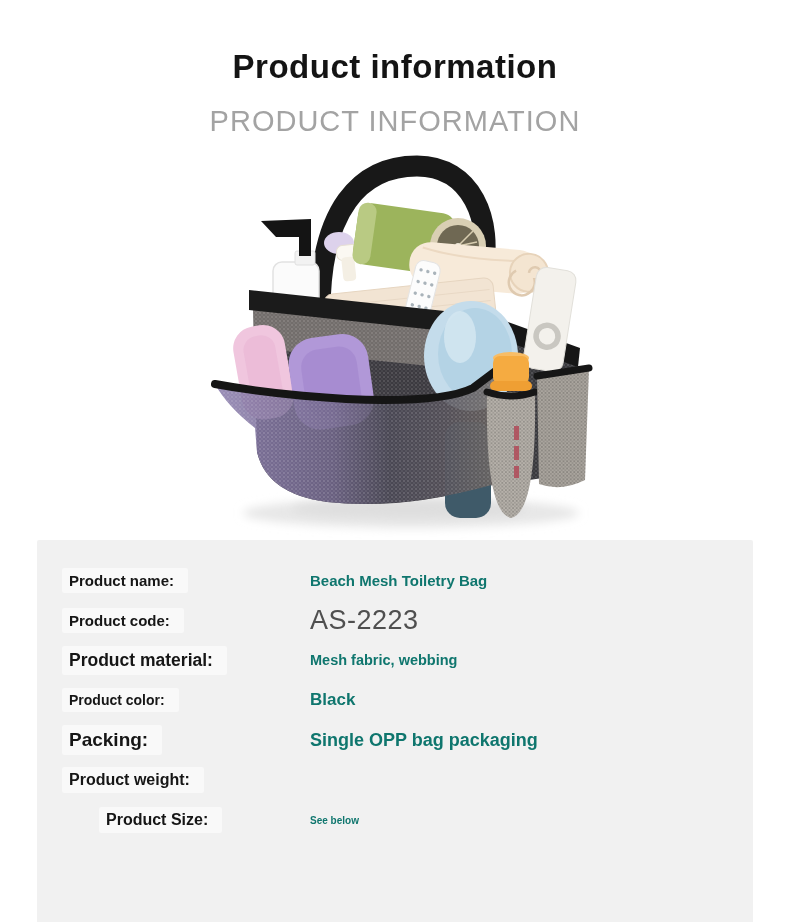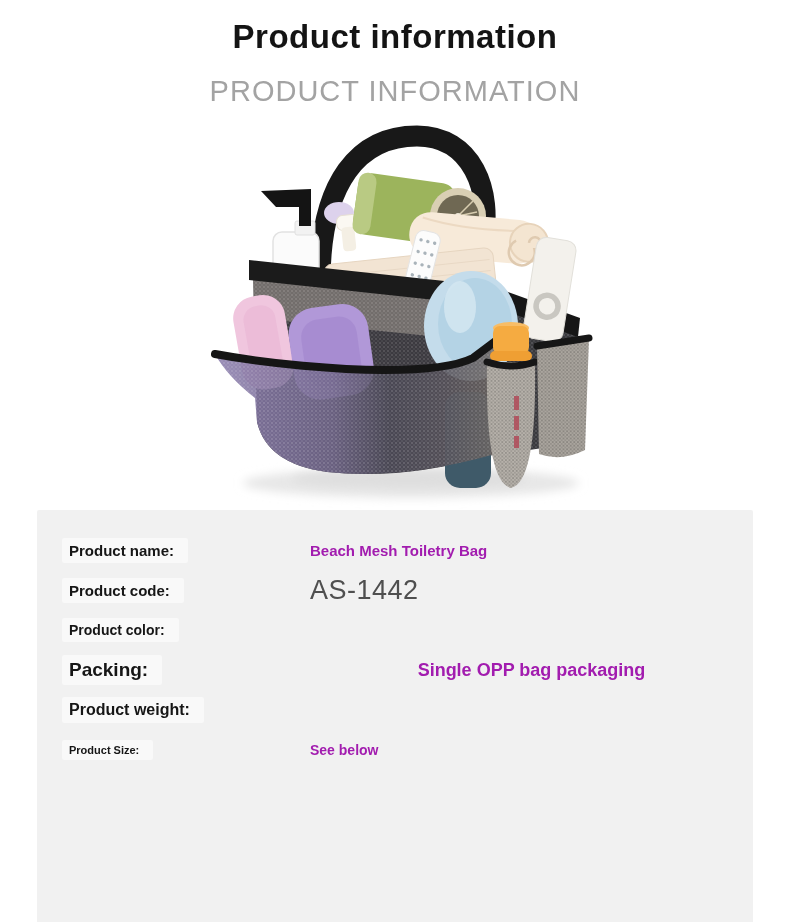--- a/index.html
+++ b/index.html
@@ -3,21 +3,21 @@
 <meta charset="utf-8">
 <style>
   * { box-sizing: border-box; }
   html, body { margin: 0; padding: 0; }
   body {
     width: 790px; height: 922px;
     background: #ffffff;
     font-family: "Liberation Sans", sans-serif;
     overflow: hidden;
   }
-  .header { text-align: center; padding-top: 20px; }
+  .header { text-align: center; padding-top: 50px; }
   .title {
     margin: 0;
     font-size: 33px; font-weight: 700; color: #141414;
     letter-spacing: 0.5px; line-height: 1.05;
   }
   .subtitle {
     margin-top: 21px;
     font-size: 29px; font-weight: 400; color: #a3a3a3;
     letter-spacing: 1px; line-height: 1.05;
   }
@@ -33,36 +33,36 @@
     display: grid; grid-template-columns: 248px 1fr;
     align-items: center; height: 40px; padding-left: 25px;
   }
   .spec-label {
     justify-self: start;
     font-weight: 700; color: #161616;
     background: rgba(255,255,255,0.55);
     padding: 4px 14px 4px 7px; border-radius: 2px;
     white-space: nowrap;
   }
-  .spec-value { color: #a21caf; white-space: nowrap; }
+  .spec-value { color: #0f766e; white-space: nowrap; }
 
   .row--name .spec-label    { font-size: 15px; }
   .row--name .spec-value    { font-size: 15px; font-weight: 700; }
   .row--code .spec-label    { font-size: 15px; text-align: center; }
   .row--code .spec-value    { font-size: 27px; font-weight: 400; color: #4f4f4f; letter-spacing: 0.5px; }
   .row--material .spec-label{ font-size: 17.5px; }
   .row--material .spec-value{ font-size: 14.5px; font-weight: 700; }
   .row--color .spec-label   { font-size: 14px; text-align: center; }
   .row--color .spec-value   { font-size: 17px; font-weight: 700; }
   .row--packing .spec-label { font-size: 19px; }
-  .row--packing .spec-value { font-size: 18px; font-weight: 700; text-align: center; }
+  .row--packing .spec-value { font-size: 18px; font-weight: 700; }
   .row--weight .spec-label  { font-size: 16px; }
   .row--weight .spec-value  { font-size: 27px; font-weight: 400; color: #6e6e6e; }
-  .row--size .spec-label    { font-size: 11px; }
-  .row--size .spec-value    { font-size: 14px; font-weight: 700; }
+  .row--size .spec-label    { font-size: 16px; margin-left: 37px; }
+  .row--size .spec-value    { font-size: 10px; font-weight: 700; }
 </style>
 </head>
 <body>
 
 <div class="page">
 
   <div class="header">
     <h1 class="title">Product information</h1>
     <div class="subtitle">PRODUCT INFORMATION</div>
   </div>
@@ -210,24 +210,29 @@
     </svg>
   </div>
 
   <section class="spec-card">
     <div class="spec-row row--name">
       <span class="spec-label">Product name:</span>
       <span class="spec-value">Beach Mesh Toiletry Bag</span>
     </div>
     <div class="spec-row row--code">
       <span class="spec-label">Product code:</span>
-      <span class="spec-value">AS-1442</span>
+      <span class="spec-value">AS-2223</span>
+    </div>
+    <div class="spec-row row--material">
+      <span class="spec-label">Product material:</span>
+      <span class="spec-value">Mesh fabric, webbing</span>
     </div>
     <div class="spec-row row--color">
       <span class="spec-label">Product color:</span>
+      <span class="spec-value">Black</span>
     </div>
     <div class="spec-row row--packing">
       <span class="spec-label">Packing:</span>
       <span class="spec-value">Single OPP bag packaging</span>
     </div>
     <div class="spec-row row--weight">
       <span class="spec-label">Product weight:</span>
     </div>
     <div class="spec-row row--size">
       <span class="spec-label">Product Size:</span>

